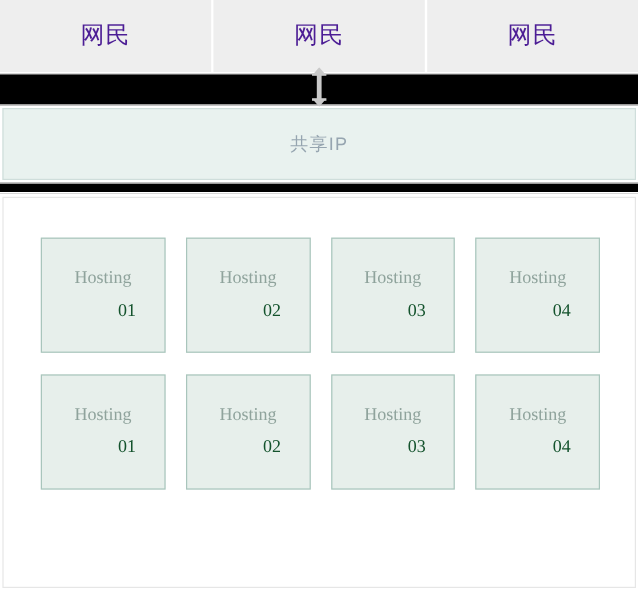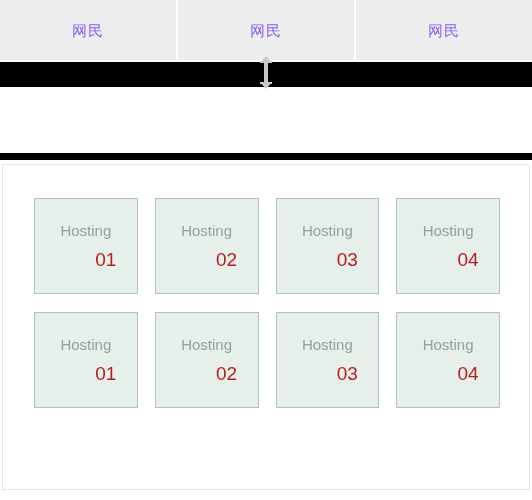--- a/index.html
+++ b/index.html
@@ -37,22 +37,22 @@
     display: flex;
     align-items: center;
     justify-content: center;
     border-right: 2px solid #ffffff;
     box-sizing: border-box;
   }
   .netizen-cell:last-child {
     border-right: none;
   }
   .netizen-cell .cell-label {
-    font-size: 15px;
-    color: #8b5cf6;
+    font-size: 20px;
+    color: #4c1d95;
     letter-spacing: 1px;
     line-height: 1;
   }
 
   
   .link-band {
     position: absolute;
     left: 0;
     top: 61px;
     width: 532px;
@@ -110,20 +110,21 @@
   
   .server-card {
     position: absolute;
     left: 2px;
     top: 164px;
     width: 528px;
     height: 326px;
     background: #ffffff;
     border: 1px solid #e6e6e6;
     box-sizing: border-box;
+    font-family: Liberation Serif, serif;
   }
 
   .hosting-grid {
     position: absolute;
     left: 31px;
     top: 33px;
     width: 466px;
   }
   .hosting-row {
     display: flex;
@@ -141,22 +142,22 @@
     align-items: center;
     justify-content: center;
     gap: 12px;
   }
   .hosting-box .hosting-name {
     font-size: 15px;
     color: #8fa39c;
     line-height: 1;
   }
   .hosting-box .hosting-num {
-    font-size: 19px;
-    color: #b91c1c;
+    font-size: 15px;
+    color: #14532d;
     line-height: 1;
     margin-left: 40px;
   }
 
   .pool-caption {
     position: absolute;
     left: 0;
     top: 278px;
     width: 100%;
     text-align: center;
@@ -183,20 +184,23 @@
   </div>
 
   <div class="link-band"></div>
 
   <svg class="arrow-updown" viewBox="0 0 18 33">
     <polygon points="9,0 15,7 11,7 11,26 15,26 9,33 3,26 7,26 7,7 3,7" fill="#c9c9c9"></polygon>
     <rect x="3" y="5" width="12" height="2" fill="#c9c9c9"></rect>
     <rect x="3" y="26" width="12" height="2" fill="#c9c9c9"></rect>
   </svg>
 
+  <div class="shared-ip">
+    <span class="ip-label">共享IP</span>
+  </div>
 
   <div class="link-band-2"></div>
 
   <div class="server-card">
 
     <div class="hosting-grid">
 
       <div class="hosting-row">
         <div class="hosting-box">
           <span class="hosting-name">Hosting</span>

